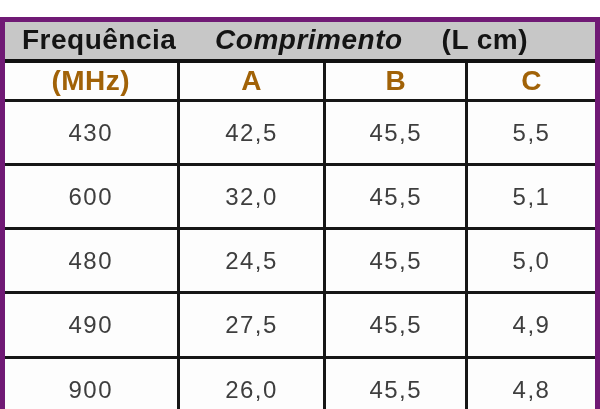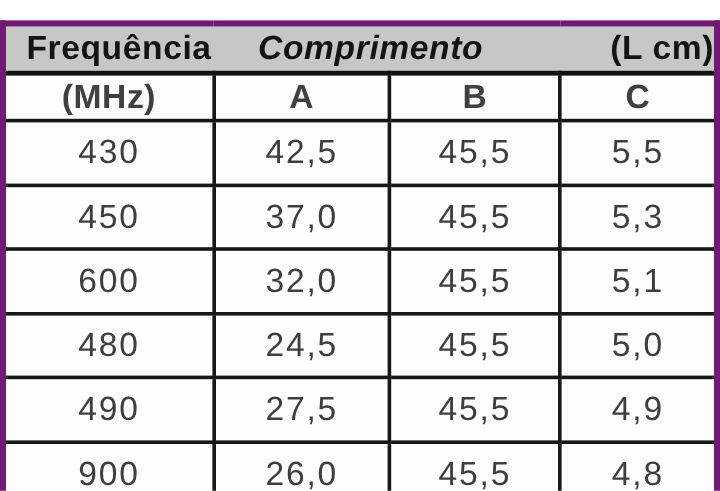--- a/index.html
+++ b/index.html
@@ -45,33 +45,33 @@
     display: flex;
     align-items: center;
     width: 100%;
     font-weight: bold;
     font-size: 28px;
     color: #141414;
     letter-spacing: 0.5px;
   }
   .head1-frequencia { width: 29%; text-align: left; padding-left: 17px; box-sizing: border-box; }
   .head1-comprimento { width: 45%; text-align: center; font-style: italic; }
-  .head1-lcm { width: 26%; text-align: right; }
+  .head1-lcm { width: 26%; text-align: left; }
 
   tr.head2 { height: 40px; }
   tr.head2 th {
     font-weight: bold;
     font-size: 28px;
-    color: #404040;
+    color: #a16207;
     background: #fdfdfd;
     letter-spacing: 0.5px;
   }
   tbody td {
     font-weight: normal;
-    font-size: 28px;
+    font-size: 24px;
     color: #3e3e3e;
     background: #fdfdfd;
     letter-spacing: 1.5px;
   }
 </style>
 </head>
 <body>
 
 <table class="freq-table">
   <colgroup>
@@ -98,26 +98,20 @@
     </tr>
   </thead>
   <tbody>
     <tr>
       <td>430</td>
       <td>42,5</td>
       <td>45,5</td>
       <td>5,5</td>
     </tr>
     <tr>
-      <td>450</td>
-      <td>37,0</td>
-      <td>45,5</td>
-      <td>5,3</td>
-    </tr>
-    <tr>
       <td>600</td>
       <td>32,0</td>
       <td>45,5</td>
       <td>5,1</td>
     </tr>
     <tr>
       <td>480</td>
       <td>24,5</td>
       <td>45,5</td>
       <td>5,0</td>

